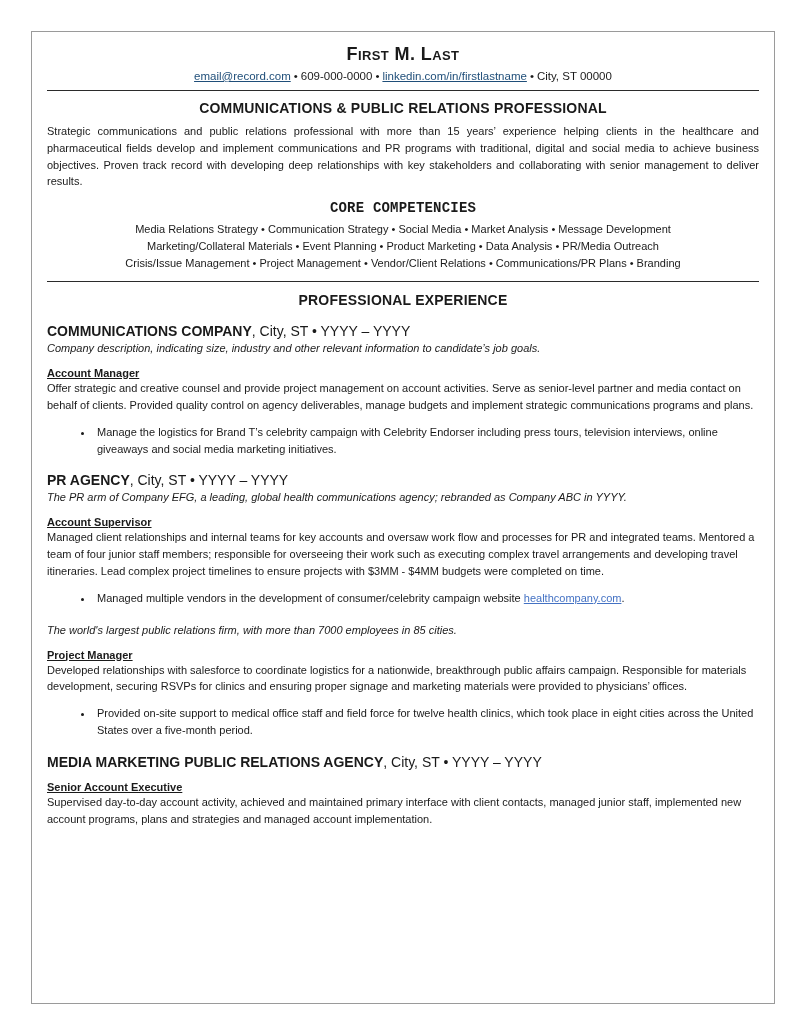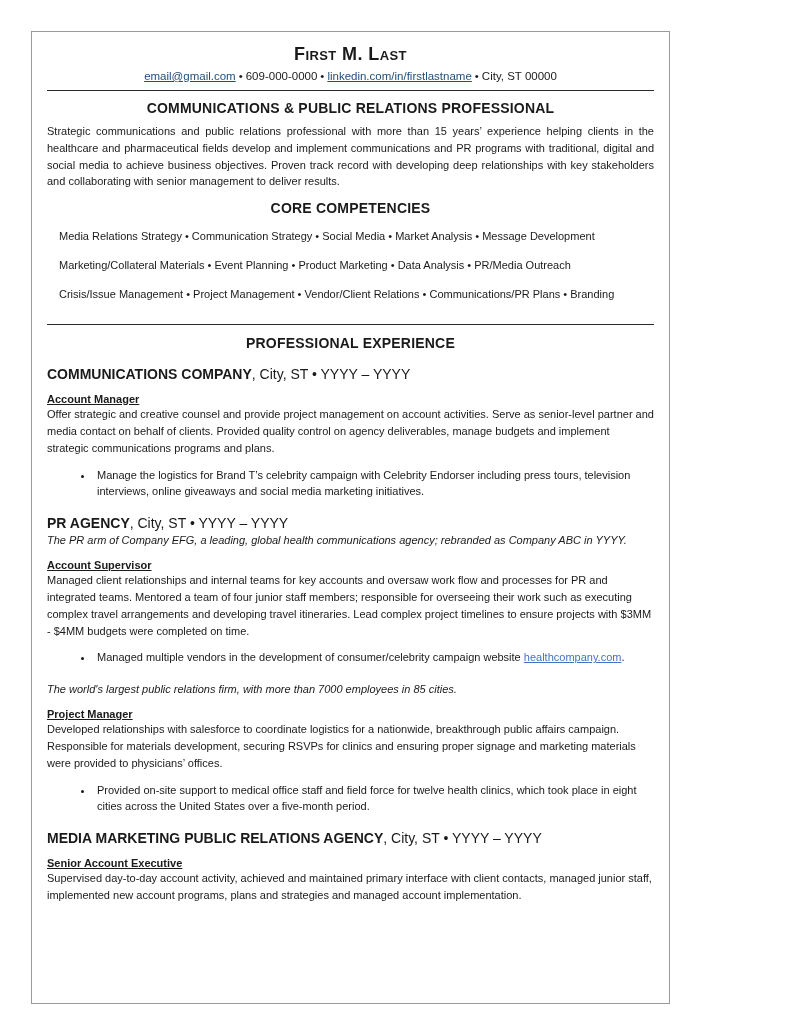--- a/index.html
+++ b/index.html
@@ -6,21 +6,21 @@
   html, body { margin:0; padding:0; }
   body {
     width:800px; height:1035px;
     background:#ffffff;
     font-family:"Liberation Sans", sans-serif;
     color:#1a1a1a;
     position:relative;
   }
   .page {
     position:absolute; left:31px; top:31px;
-    width:639px; height:973px;
+    width:744px; height:973px;
     box-sizing:border-box;
     border:1.5px solid #9a9a9a;
     padding:12px 15px 0 15px;
     overflow:hidden;
     background:#ffffff;
   }
   .name {
     font-size:18px; font-weight:700;
     font-variant:small-caps;
     letter-spacing:.4px;
@@ -41,25 +41,25 @@
   .section-title {
     font-size:14px; font-weight:700;
     text-align:center; letter-spacing:.2px;
     margin:0;
   }
   .headline { margin:9px 0 7px 0; }
   .summary {
     font-size:11px; line-height:16.8px;
     text-align:justify; margin:0;
   }
-  .cc-title { margin:10px 0 5px 0; }
+  .cc-title { margin:10px 0 5px 0;font-family:Liberation Mono, monospace; }
   .cc-lines { border-bottom:1px solid #2b2b2b; padding-bottom:9px; }
   .cc-line {
     font-size:11px; line-height:17px;
-    text-align:left; margin:12px;
+    text-align:center; margin:0;
   }
   .pe-title { margin:10px 0 0 0; }
   .entry { margin-top:15px; }
   .entry-head { font-size:14px; line-height:16px; margin:0; }
   .company { font-weight:700; }
   .desc {
     font-size:11px; font-style:italic;
     line-height:16px; margin:1px 0 0 0;
   }
   .role {
@@ -75,39 +75,40 @@
   }
 </style>
 </head>
 <body>
 
 <div class="page">
 
   <div class="header-block">
     <p class="name">First M. Last</p>
     <div class="contact">
-      <a class="link link-dark">email@gmail.com</a><span class="sep">•</span><span>609-000-0000</span><span class="sep">•</span><a class="link link-dark">linkedin.com/in/firstlastname</a><span class="sep">•</span><span>City, ST 00000</span>
+      <a class="link link-dark">email@record.com</a><span class="sep">•</span><span>609-000-0000</span><span class="sep">•</span><a class="link link-dark">linkedin.com/in/firstlastname</a><span class="sep">•</span><span>City, ST 00000</span>
     </div>
   </div>
 
   <p class="section-title headline">COMMUNICATIONS &amp; PUBLIC RELATIONS PROFESSIONAL</p>
 
   <p class="summary">Strategic communications and public relations professional with more than 15 years’ experience helping clients in the healthcare and pharmaceutical fields develop and implement communications and PR programs with traditional, digital and social media to achieve business objectives. Proven track record with developing deep relationships with key stakeholders and collaborating with senior management to deliver results.</p>
 
   <p class="section-title cc-title">CORE COMPETENCIES</p>
   <div class="cc-lines">
     <p class="cc-line">Media Relations Strategy • Communication Strategy • Social Media • Market Analysis • Message Development</p>
     <p class="cc-line">Marketing/Collateral Materials • Event Planning • Product Marketing • Data Analysis • PR/Media Outreach</p>
     <p class="cc-line">Crisis/Issue Management • Project Management • Vendor/Client Relations • Communications/PR Plans • Branding</p>
   </div>
 
   <p class="section-title pe-title">PROFESSIONAL EXPERIENCE</p>
 
   <div class="entry">
     <p class="entry-head"><span class="company">COMMUNICATIONS COMPANY</span><span>, City, ST • YYYY – YYYY</span></p>
+    <p class="desc">Company description, indicating size, industry and other relevant information to candidate’s job goals.</p>
     <p class="role">Account Manager</p>
     <p class="para">Offer strategic and creative counsel and provide project management on account activities. Serve as senior-level partner and media contact on behalf of clients. Provided quality control on agency deliverables, manage budgets and implement strategic communications programs and plans.</p>
     <ul class="bullets">
       <li class="bullet">Manage the logistics for Brand T’s celebrity campaign with Celebrity Endorser including press tours, television interviews, online giveaways and social media marketing initiatives.</li>
     </ul>
   </div>
 
   <div class="entry">
     <p class="entry-head"><span class="company">PR AGENCY</span><span>, City, ST • YYYY – YYYY</span></p>
     <p class="desc">The PR arm of Company EFG, a leading, global health communications agency; rebranded as Company ABC in YYYY.</p>

